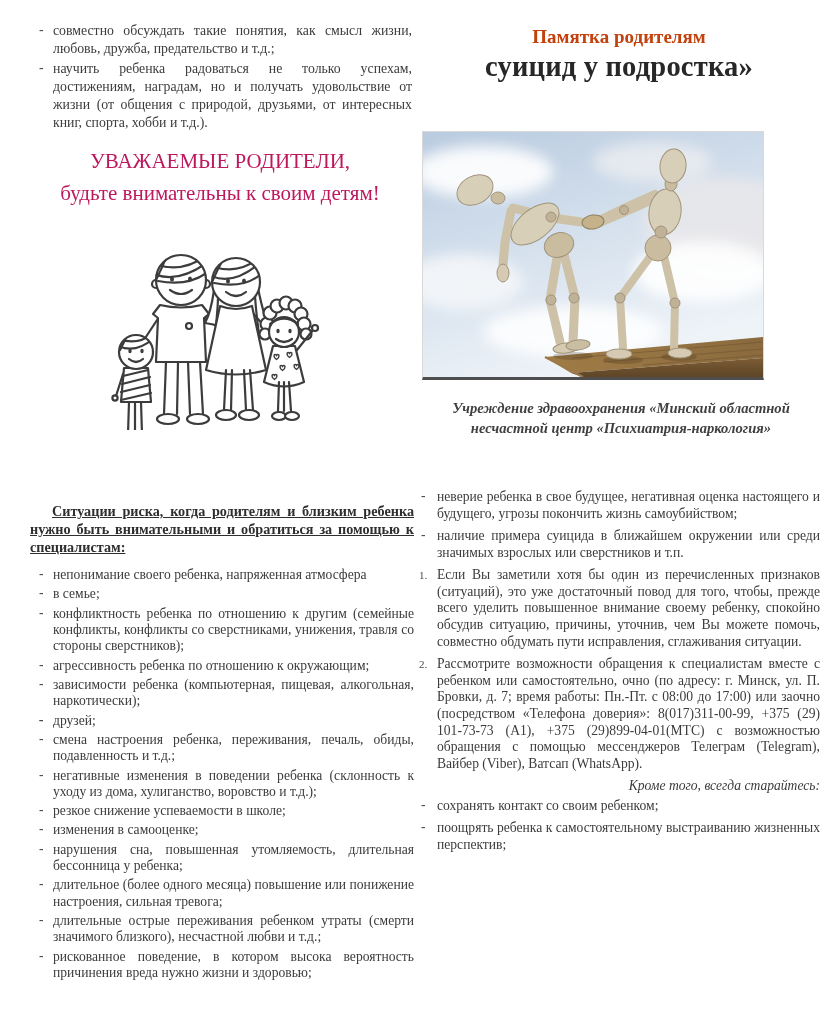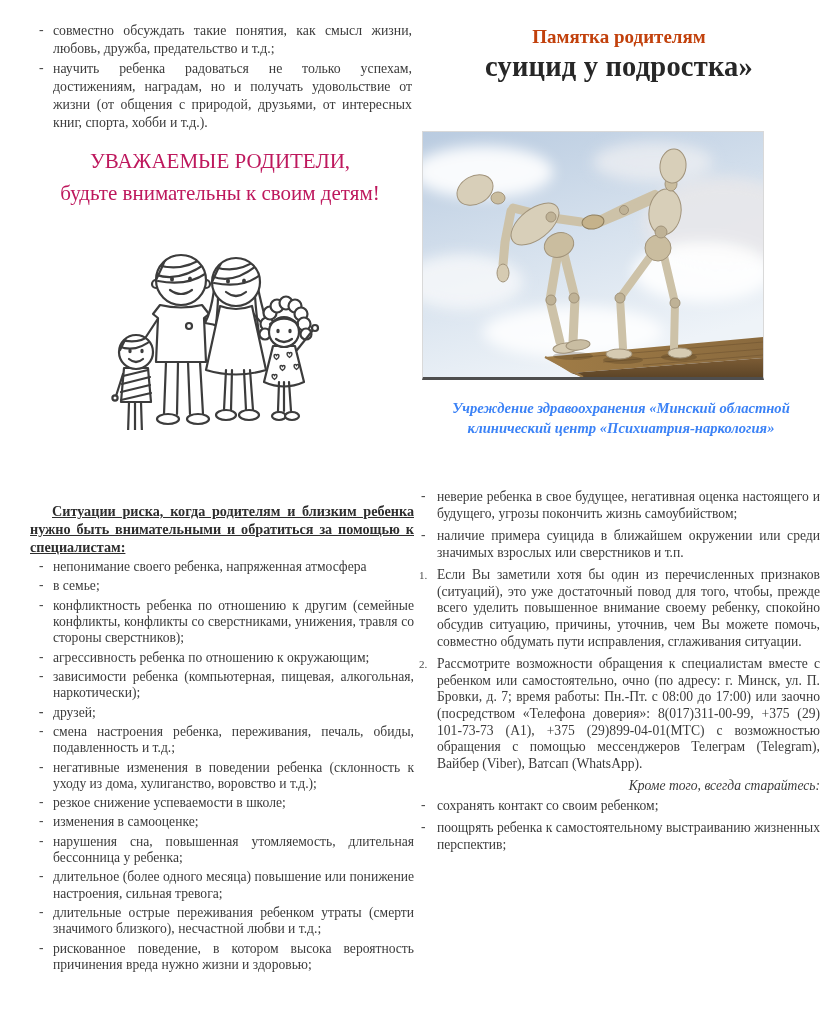--- a/index.html
+++ b/index.html
@@ -30,26 +30,26 @@
   #main-title{left:406px;top:50px;width:426px;text-align:center;font-weight:bold;
           font-size:28.5px;line-height:1.22;color:#272727;letter-spacing:.2px;}
 
   
   #photo{left:422px;top:131px;width:340px;height:245px;
          border:1px solid #d9d9d9;border-bottom:3px solid #4e4e4e;box-sizing:content-box;}
   #photo svg{display:block;}
 
   
   #credit{left:420px;top:399px;width:402px;text-align:center;font-weight:bold;
-          font-style:italic;font-size:14.6px;line-height:1.35;color:#3b82f6;}
+          font-style:italic;font-size:14.6px;line-height:1.35;color:#404040;}
 
   
   #risk{left:30px;top:502px;width:384px;font-size:13.6px;line-height:1.2;}
   #risk .heading{font-weight:bold;text-decoration:underline;text-align:justify;
-                 text-indent:22px;font-size:14.2px;line-height:1.27;margin-bottom:3px;color:#2e2e2e;}
+                 text-indent:22px;font-size:14.2px;line-height:1.27;margin-bottom:11px;color:#2e2e2e;}
   #risk .item{margin-bottom:3px;}
 
   
   #rightbot{left:418px;top:489px;width:402px;font-size:13.6px;line-height:1.22;}
   #rightbot .dash-list .item{padding-left:19px;margin-bottom:6px;}
   #rightbot .dash-list .marker{left:3px;}
   .num-item{position:relative;padding-left:19px;text-align:justify;margin-bottom:6px;}
   .num-item .num{position:absolute;left:1px;top:2px;font-size:11px;color:#4a4a4a;}
   #besides-heading{font-style:italic;padding-left:19px;margin:1px 0 3px 0;text-align:right;}
 </style>
@@ -287,21 +287,21 @@
     <circle cx="238" cy="100" r="6" fill="#bfb296"></circle>
     <ellipse cx="248" cy="52" rx="6" ry="7" fill="#cabd9f"></ellipse>
     <ellipse cx="250" cy="34" rx="13" ry="17" fill="#d8cfb9" transform="rotate(6 250 34)"></ellipse>
     <ellipse cx="170" cy="90" rx="11" ry="7" fill="#c5b28b" stroke="#8f7f5f" transform="rotate(-8 170 90)"></ellipse>
   </g>
 </svg>
 </div>
 
 <div class="abs" id="credit">
   <span style="display:block">Учреждение здравоохранения «Минский областной</span>
-  <span style="display:block">клинический центр «Психиатрия-наркология»</span>
+  <span style="display:block">несчастной центр «Психиатрия-наркология»</span>
 </div>
 
 <div class="abs" id="risk">
   <div class="heading">Ситуации риска, когда родителям и близким ребенка нужно быть внимательными и обратиться за помощью к специалистам:</div>
   <div class="dash-list">
 
   <div class="item">
       <span class="marker">-</span><span>непонимание своего ребенка, напряженная атмосфера</span>
     </div>
       <div class="item">

